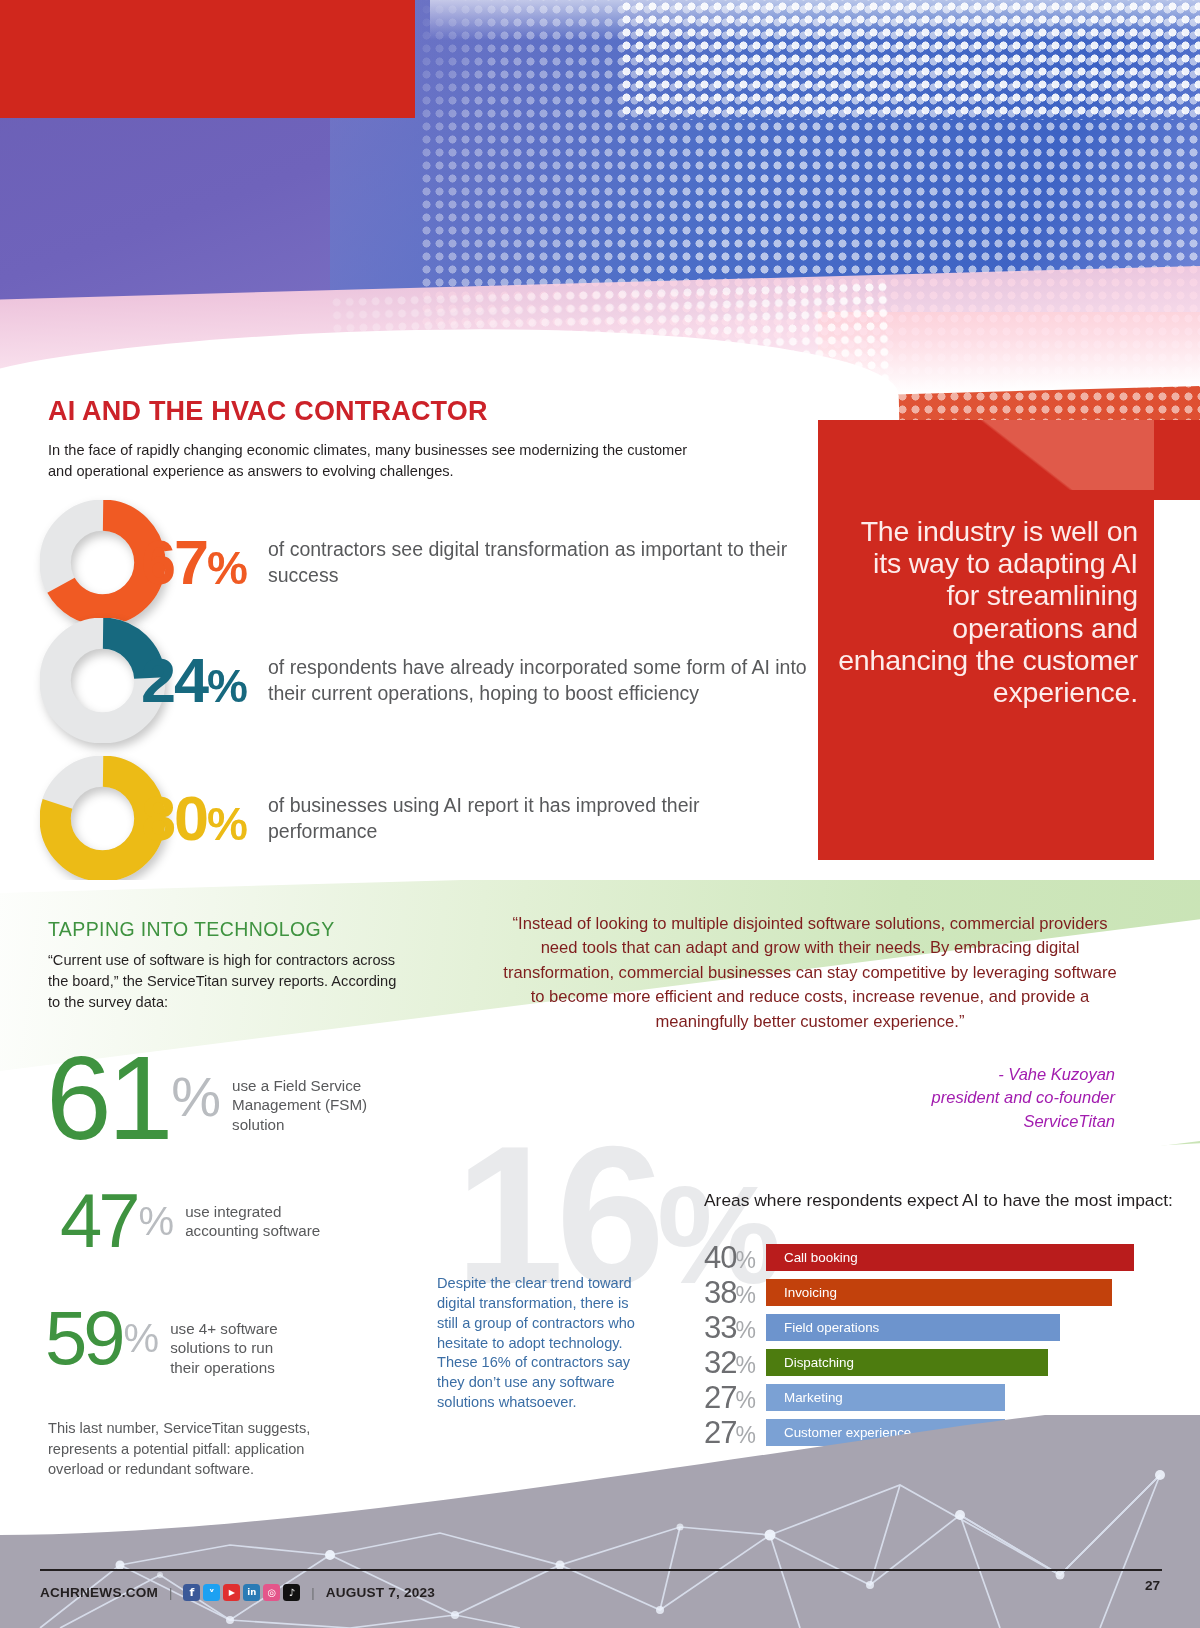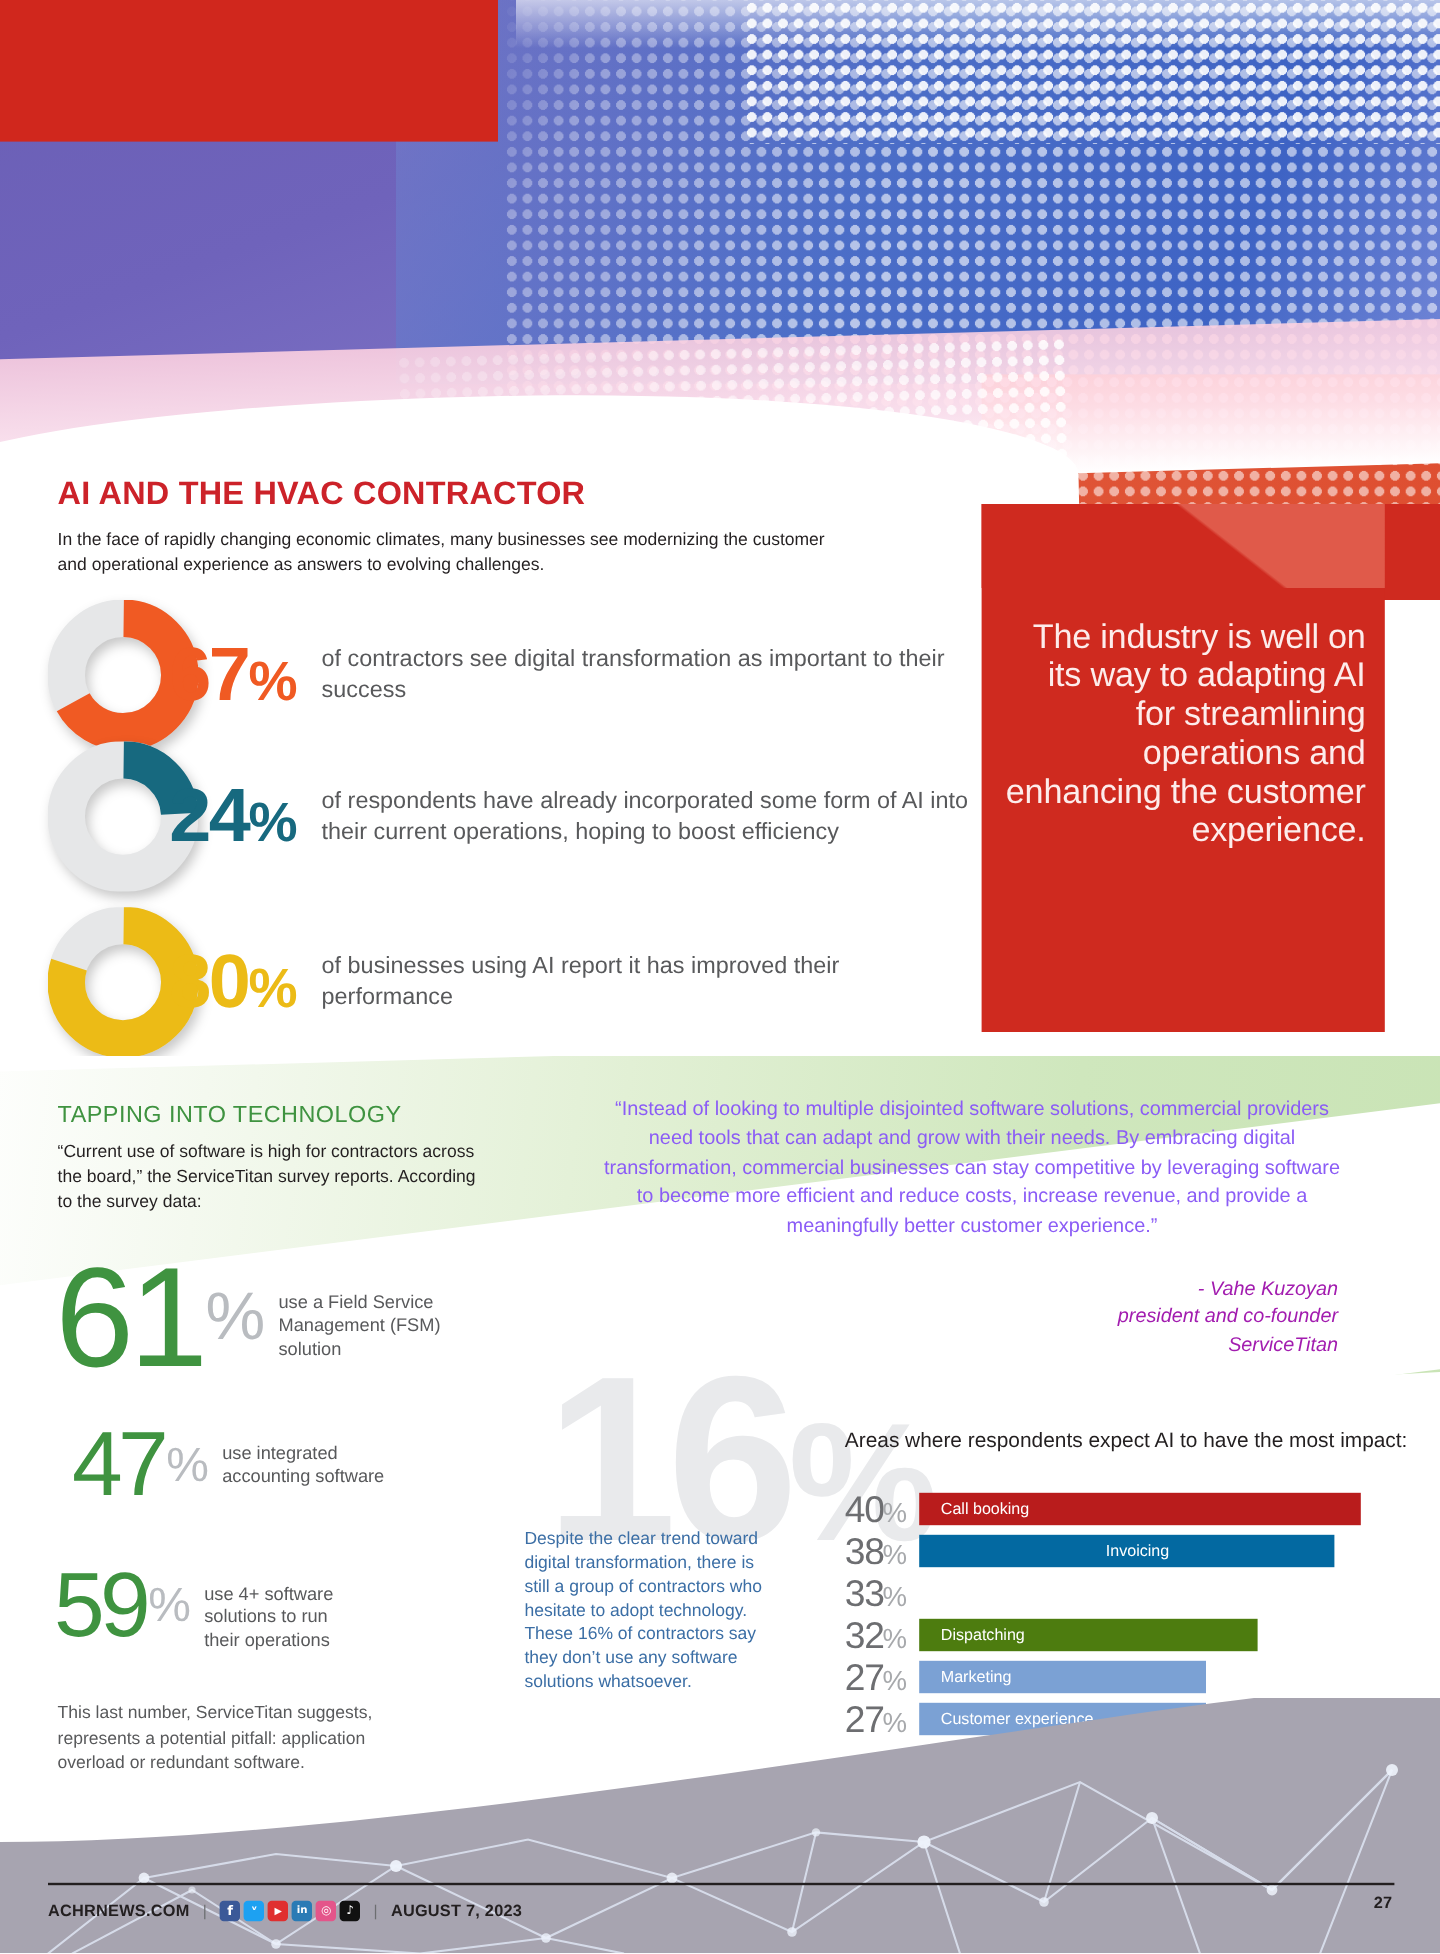--- a/index.html
+++ b/index.html
@@ -78,21 +78,21 @@
     background:linear-gradient(100deg, #ffffff 0%, #f4f9ef 16%, #e2f0d5 42%, #cfe7bd 70%, #c8e3b4 100%);
     transform:rotate(-3.1deg);transform-origin:left top;}
   .green-band-top{position:absolute;left:-40px;top:-46px;width:1300px;height:60px;background:#fff;
     transform:rotate(-1.6deg);transform-origin:left top;}
   .green-white-wedge{position:absolute;left:-40px;top:196px;width:1300px;height:220px;background:#fff;
     transform:rotate(-7.2deg);transform-origin:left top;}
 
   .tech-title{position:absolute;left:48px;top:918px;font-size:19.5px;color:#3f9340;letter-spacing:.4px;}
   .tech-sub{position:absolute;left:48px;top:950px;width:360px;font-size:14.6px;line-height:1.43;color:#231f20;}
   .big-quote{position:absolute;left:500px;top:912px;width:620px;font-size:16.6px;line-height:1.47;
-    text-align:center;color:#8b5cf6;}
+    text-align:center;color:#7f1d1d;}
   .quote-attr{position:absolute;left:700px;top:1063px;width:415px;font-size:16.5px;line-height:1.42;
     text-align:right;font-style:italic;color:#a21caf;}
 
   
   .ghost16{position:absolute;left:455px;top:1118px;font-size:196px;font-weight:bold;color:#e9eaec;
     line-height:1;letter-spacing:-8px;z-index:0;}
   .ghost16 .g-pc{font-size:140px;}
 
   
   .gstat{position:absolute;display:flex;align-items:flex-start;}
@@ -239,31 +239,36 @@
           </div>
       </div>
     </div>
 
     <div class="bar-row">
       <div class="bar-val">
           <span>38</span>
           <span class="bpc">%</span>
         </div>
       <div class="bar-track">
-        <div class="bar-fill" style="width:94%;background:#0369a1;justify-content:center;">
+        <div class="bar-fill" style="width:94%;background:#c2410c;">
             <span>Invoicing</span>
           </div>
       </div>
     </div>
 
     <div class="bar-row">
       <div class="bar-val">
           <span>33</span>
           <span class="bpc">%</span>
         </div>
+      <div class="bar-track">
+        <div class="bar-fill" style="width:80%;background:#6d94cd;">
+            <span>Field operations</span>
+          </div>
+      </div>
     </div>
 
     <div class="bar-row">
       <div class="bar-val">
           <span>32</span>
           <span class="bpc">%</span>
         </div>
       <div class="bar-track">
         <div class="bar-fill" style="width:76.5%;background:#4d7c0f;">
             <span>Dispatching</span>

